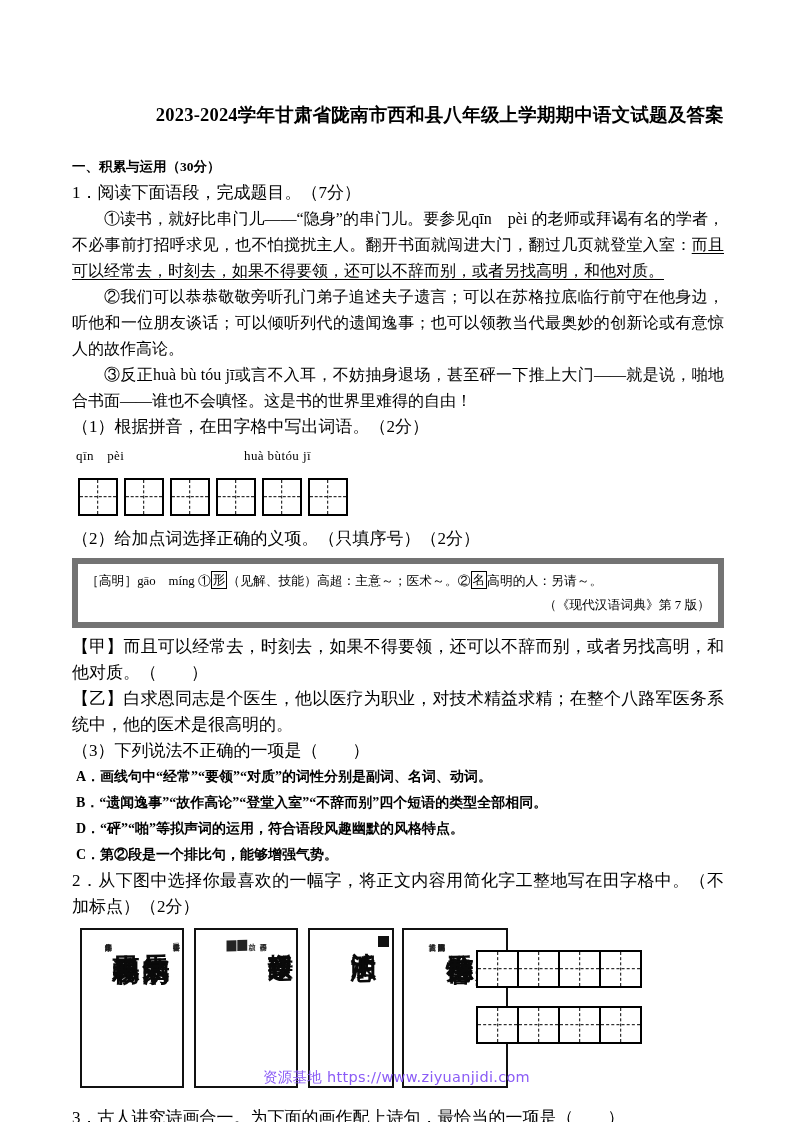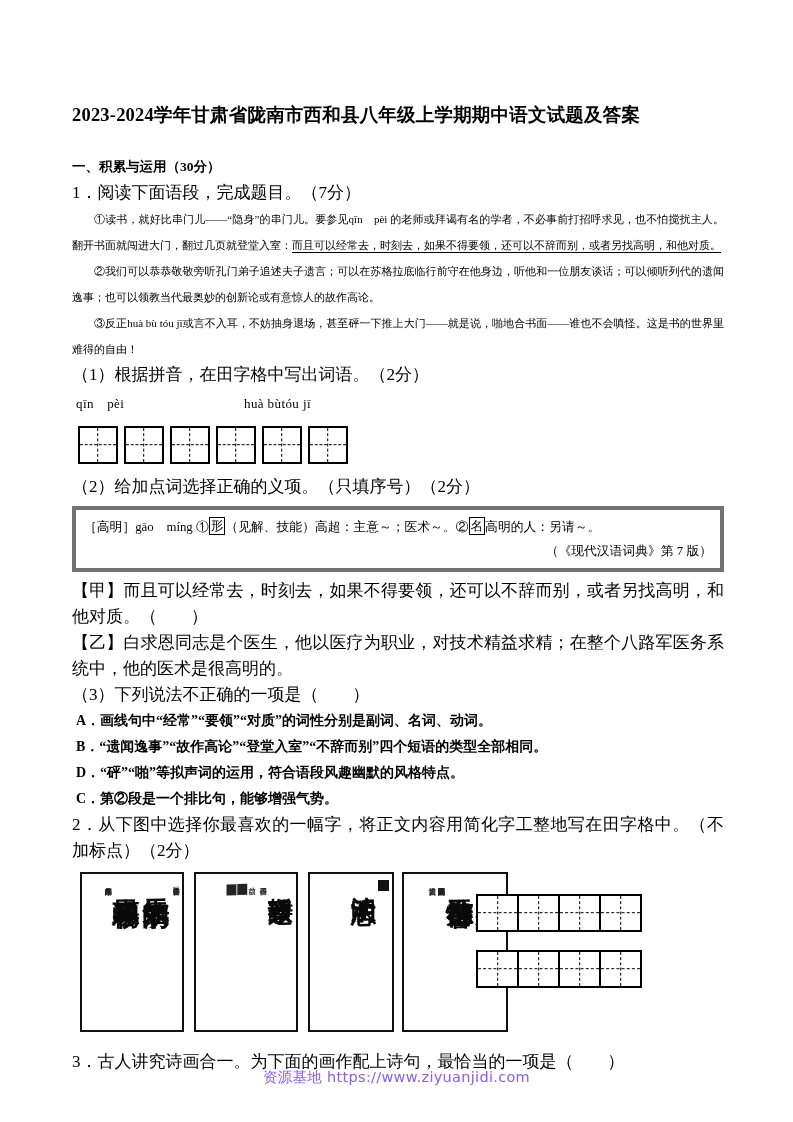--- a/index.html
+++ b/index.html
@@ -26,21 +26,21 @@
     left: 72px;
     top: 96px;
     width: 652px;
   }
 
   
   .doc-title {
     font-size: 18.5px;
     font-weight: bold;
     line-height: 38px;
-    text-align: left;
+    text-align: right;
     letter-spacing: 0.2px;
     margin: 0 0 10px 0;
     font-family: "Liberation Serif", "DejaVu Serif", serif;
   }
 
   
   .section-head {
     font-size: 13.5px;
     font-weight: bold;
     line-height: 26px;
@@ -48,21 +48,21 @@
   }
 
   
   .q-line {
     font-size: 17px;
     line-height: 26px;
     text-align: justify;
     text-justify: inter-ideograph;
   }
   .para {
-    font-size: 11px;
+    font-size: 16px;
     line-height: 26px;
     text-indent: 2em;
     text-align: justify;
     text-justify: inter-ideograph;
   }
   .u { text-decoration: underline; text-underline-offset: 3px; }
   .py { font-family: "Liberation Serif", "DejaVu Serif", serif; letter-spacing: .4px; }
 
   
   .pinyin-row {
@@ -103,21 +103,21 @@
   .cell::after {               
     top: 50%;
     left: 0; right: 0;
     height: 0;
     border-top: 1.6px dashed #000;
     transform: translateY(-0.8px);
   }
 
   
   .dict-box {
-    border: 4px solid #737373;
+    border: 6px solid #737373;
     padding: 6px 8px 5px 8px;
     margin: 6px 0 6px 0;
     font-size: 12.8px;
     line-height: 23px;
     box-sizing: border-box;
   }
   .dict-line { white-space: nowrap; }
   .pos-box {
     display: inline-block;
     border: 1px solid #000;

